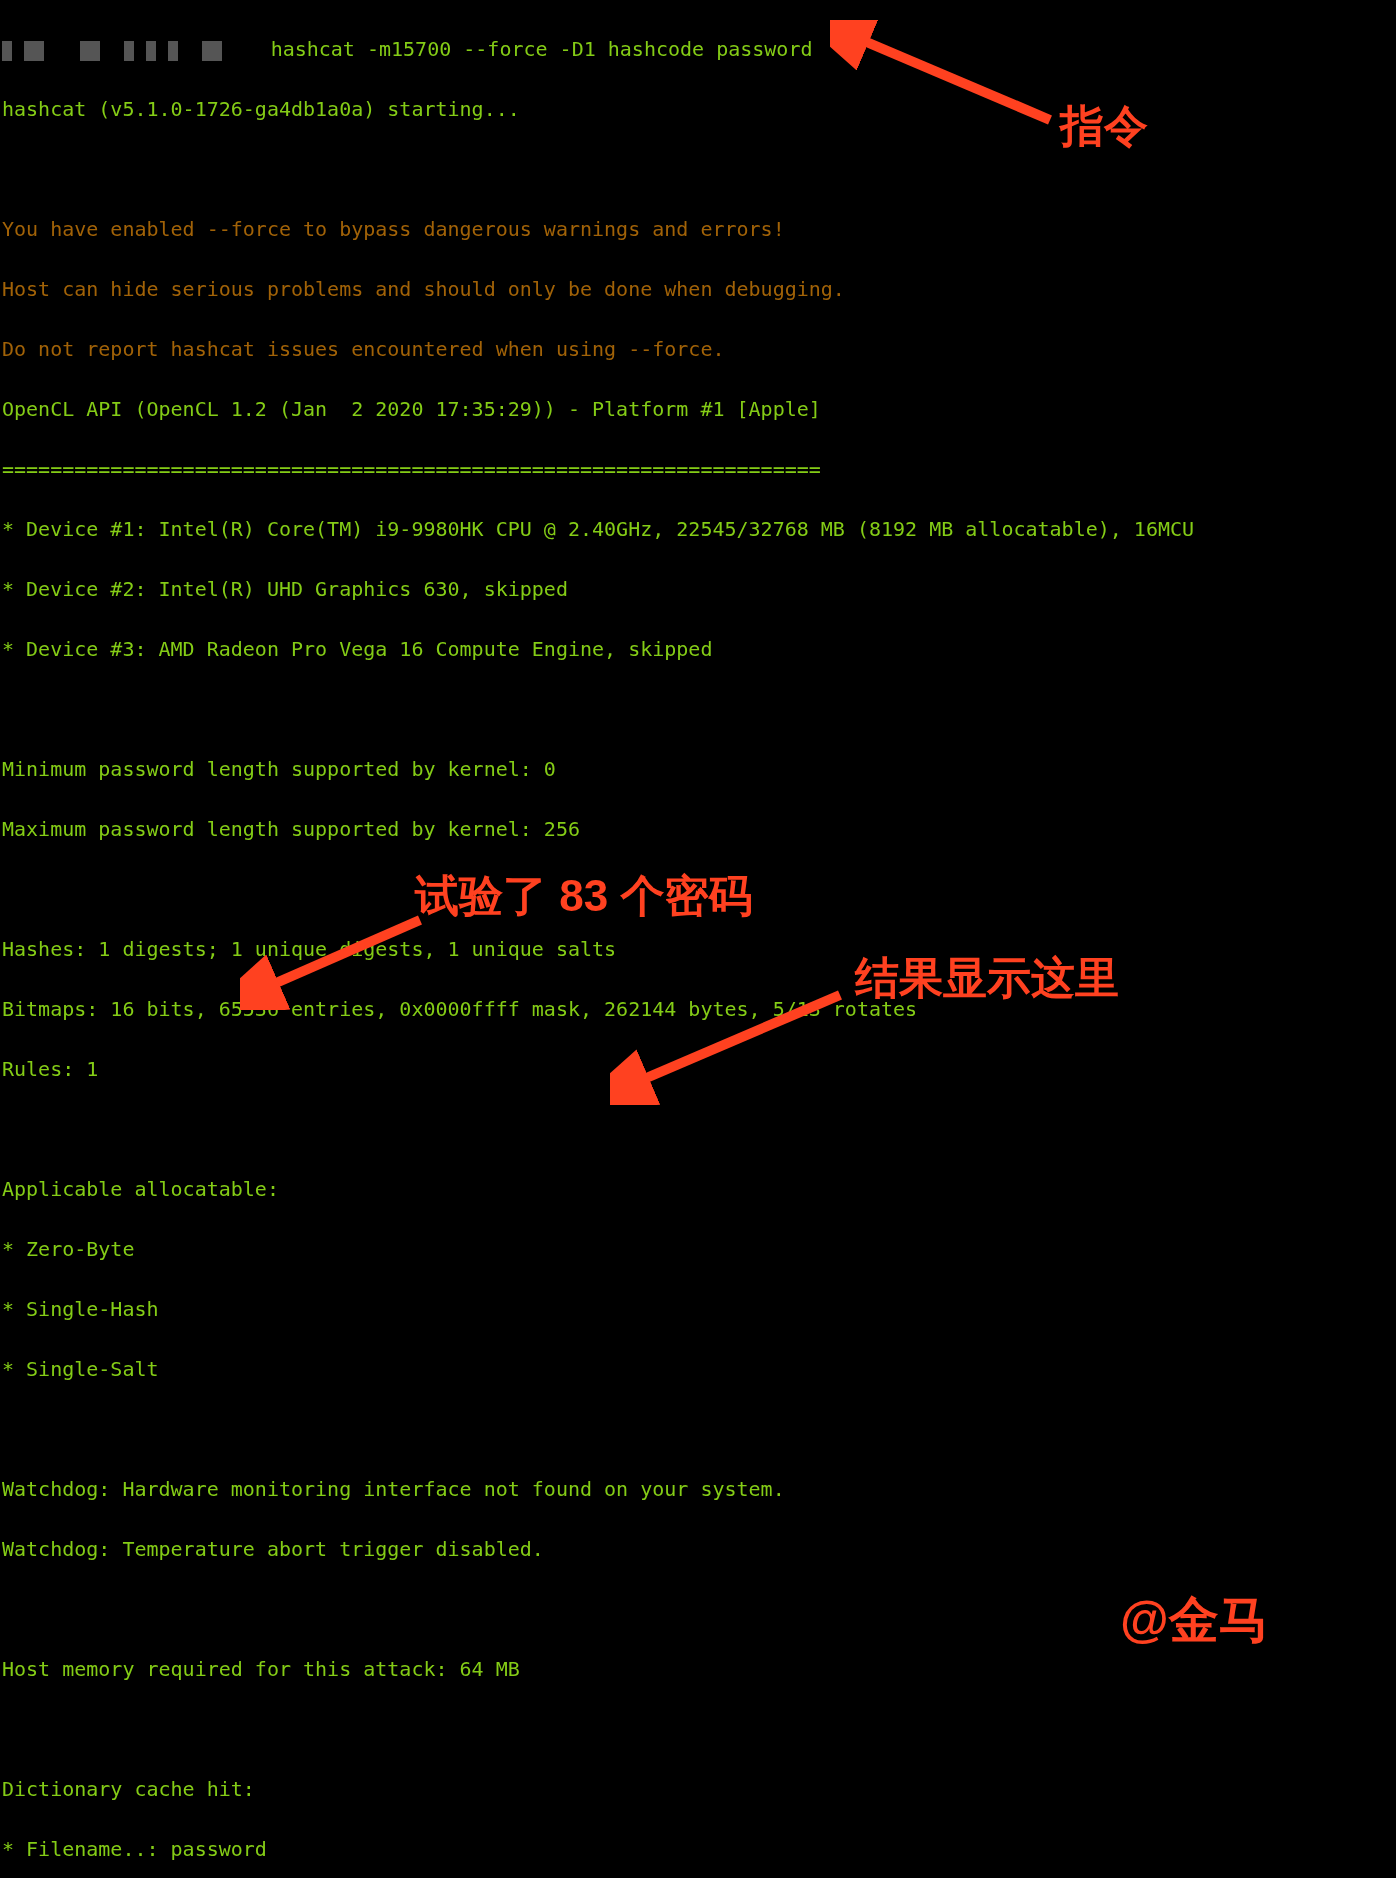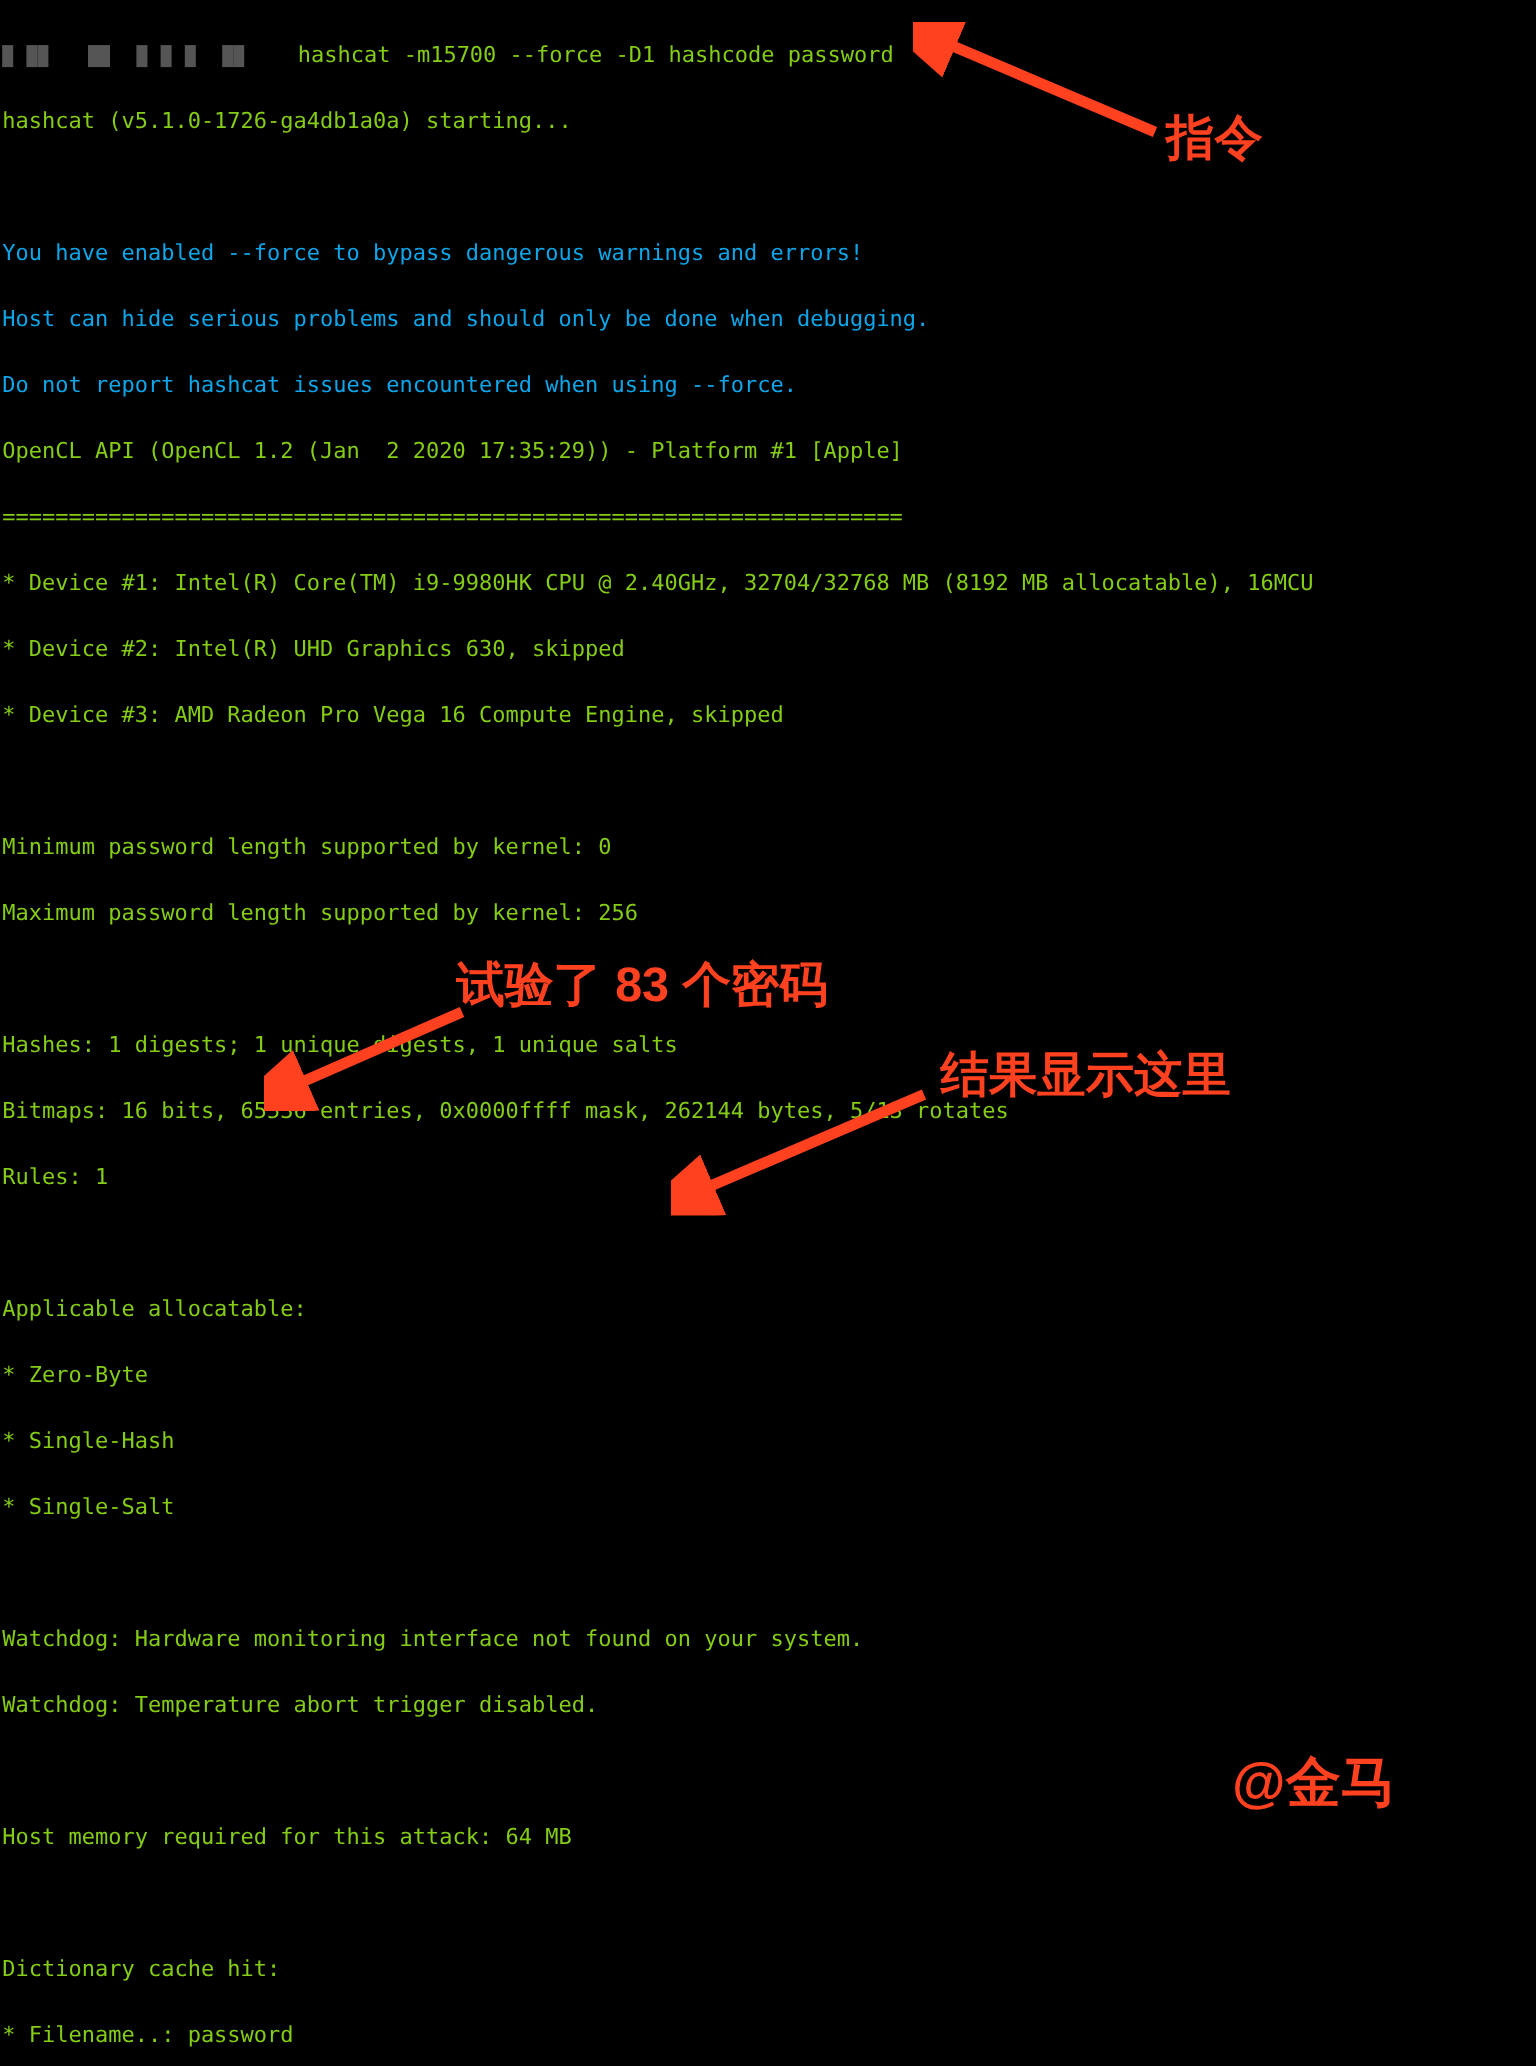--- a/index.html
+++ b/index.html
@@ -1,37 +1,37 @@
 <!DOCTYPE html>
 <html><head>
 <meta charset="utf-8">
 <style>
   html,body{margin:0;padding:0;background:#000;color:#fff;font-family:"Menlo","Consolas","DejaVu Sans Mono",monospace;font-size:20px;line-height:1.5;width:1396px}
   .term{white-space:pre;padding:4px 2px 4px 2px;position:relative}
   pre{margin:0;font:inherit}
-  .yellow{color:#0ea5e9}
+  .yellow{color:#a16207}
   .white{color:#84cc16}
   .overlay{position:absolute;top:0;left:0;width:1236px;height:1878px;pointer-events:none}
   .anno{position:absolute;color:#ff4120;font-family:"PingFang SC","Microsoft YaHei",sans-serif;font-weight:600;font-size:44px;line-height:1.2;white-space:nowrap}
   .arrow{position:absolute}
   .blk{display:inline-block;width:10px;height:20px;background:#555;vertical-align:middle}
 </style>
 </head>
 <body>
 
 <div class="term">
 <pre><span class="blk"></span> <span class="blk"></span><span class="blk"></span>   <span class="blk"></span><span class="blk"></span>  <span class="blk"></span> <span class="blk"></span> <span class="blk"></span>  <span class="blk"></span><span class="blk"></span>    <span class="white">hashcat -m15700 --force -D1 hashcode password</span></pre>
 <pre class="white">hashcat (v5.1.0-1726-ga4db1a0a) starting...</pre>
 <pre> </pre>
 <pre class="yellow">You have enabled --force to bypass dangerous warnings and errors!</pre>
 <pre class="yellow">Host can hide serious problems and should only be done when debugging.</pre>
 <pre class="yellow">Do not report hashcat issues encountered when using --force.</pre>
 <pre class="white">OpenCL API (OpenCL 1.2 (Jan  2 2020 17:35:29)) - Platform #1 [Apple]</pre>
 <pre class="white">====================================================================</pre>
-<pre class="white">* Device #1: Intel(R) Core(TM) i9-9980HK CPU @ 2.40GHz, 32704/32768 MB (8192 MB allocatable), 16MCU</pre>
+<pre class="white">* Device #1: Intel(R) Core(TM) i9-9980HK CPU @ 2.40GHz, 22545/32768 MB (8192 MB allocatable), 16MCU</pre>
 <pre class="white">* Device #2: Intel(R) UHD Graphics 630, skipped</pre>
 <pre class="white">* Device #3: AMD Radeon Pro Vega 16 Compute Engine, skipped</pre>
 <pre> </pre>
 <pre class="white">Minimum password length supported by kernel: 0</pre>
 <pre class="white">Maximum password length supported by kernel: 256</pre>
 <pre> </pre>
 <pre class="white">Hashes: 1 digests; 1 unique digests, 1 unique salts</pre>
 <pre class="white">Bitmaps: 16 bits, 65536 entries, 0x0000ffff mask, 262144 bytes, 5/13 rotates</pre>
 <pre class="white">Rules: 1</pre>
 <pre> </pre>

